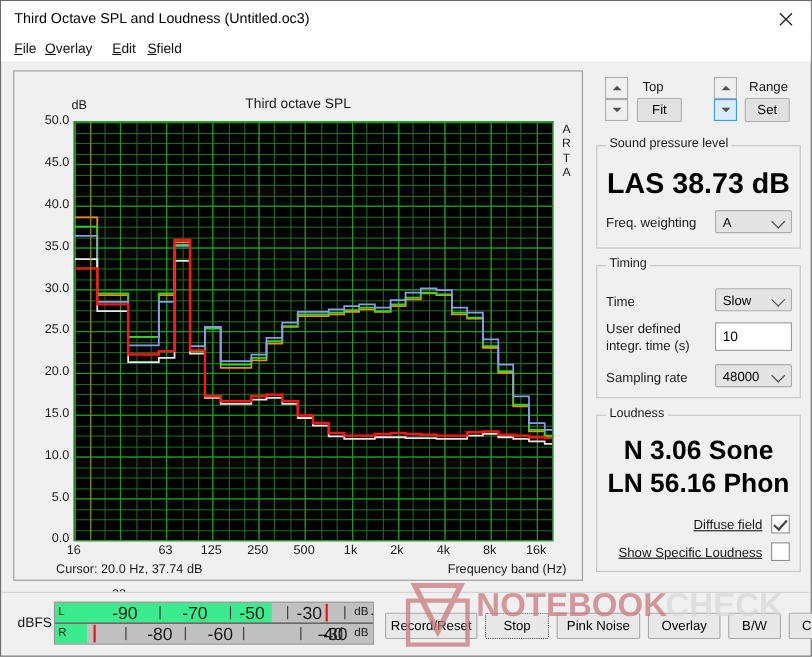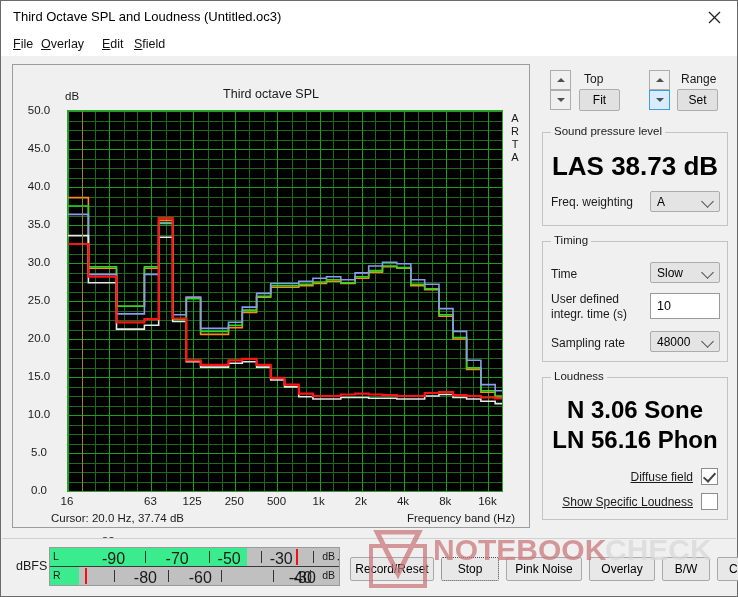--- a/index.html
+++ b/index.html
@@ -51,21 +51,21 @@
   .charttitle{
     position:absolute;left:0;right:0;top:22px;text-align:center;
     font-size:12.5px;color:#1a1a1a;
   }
   .dblabel{position:absolute;left:52px;top:25px;font-size:11.5px;color:#1a1a1a;}
   .arta{
     position:absolute;left:494px;top:47px;width:16px;
     font-size:11px;line-height:13px;color:#1a1a1a;text-align:center;
   }
   .ytick{
-    position:absolute;right:0;width:48px;text-align:center;
+    position:absolute;right:0;width:48px;text-align:right;
     font-size:11.5px;color:#1a1a1a;transform:translateY(-7px);
   }
   .yticks{position:absolute;left:0;top:45px;width:50px;height:382px;}
   .xticks{position:absolute;left:54px;top:430px;width:436px;height:16px;}
   .xtick{
     position:absolute;top:0;font-size:11.5px;color:#1a1a1a;
     transform:translateX(-50%);white-space:nowrap;
   }
   .cursorlbl{position:absolute;left:38px;top:447px;font-size:11.5px;color:#1a1a1a;}
   .fblbl{position:absolute;right:14px;top:447px;font-size:11.5px;color:#1a1a1a;}

